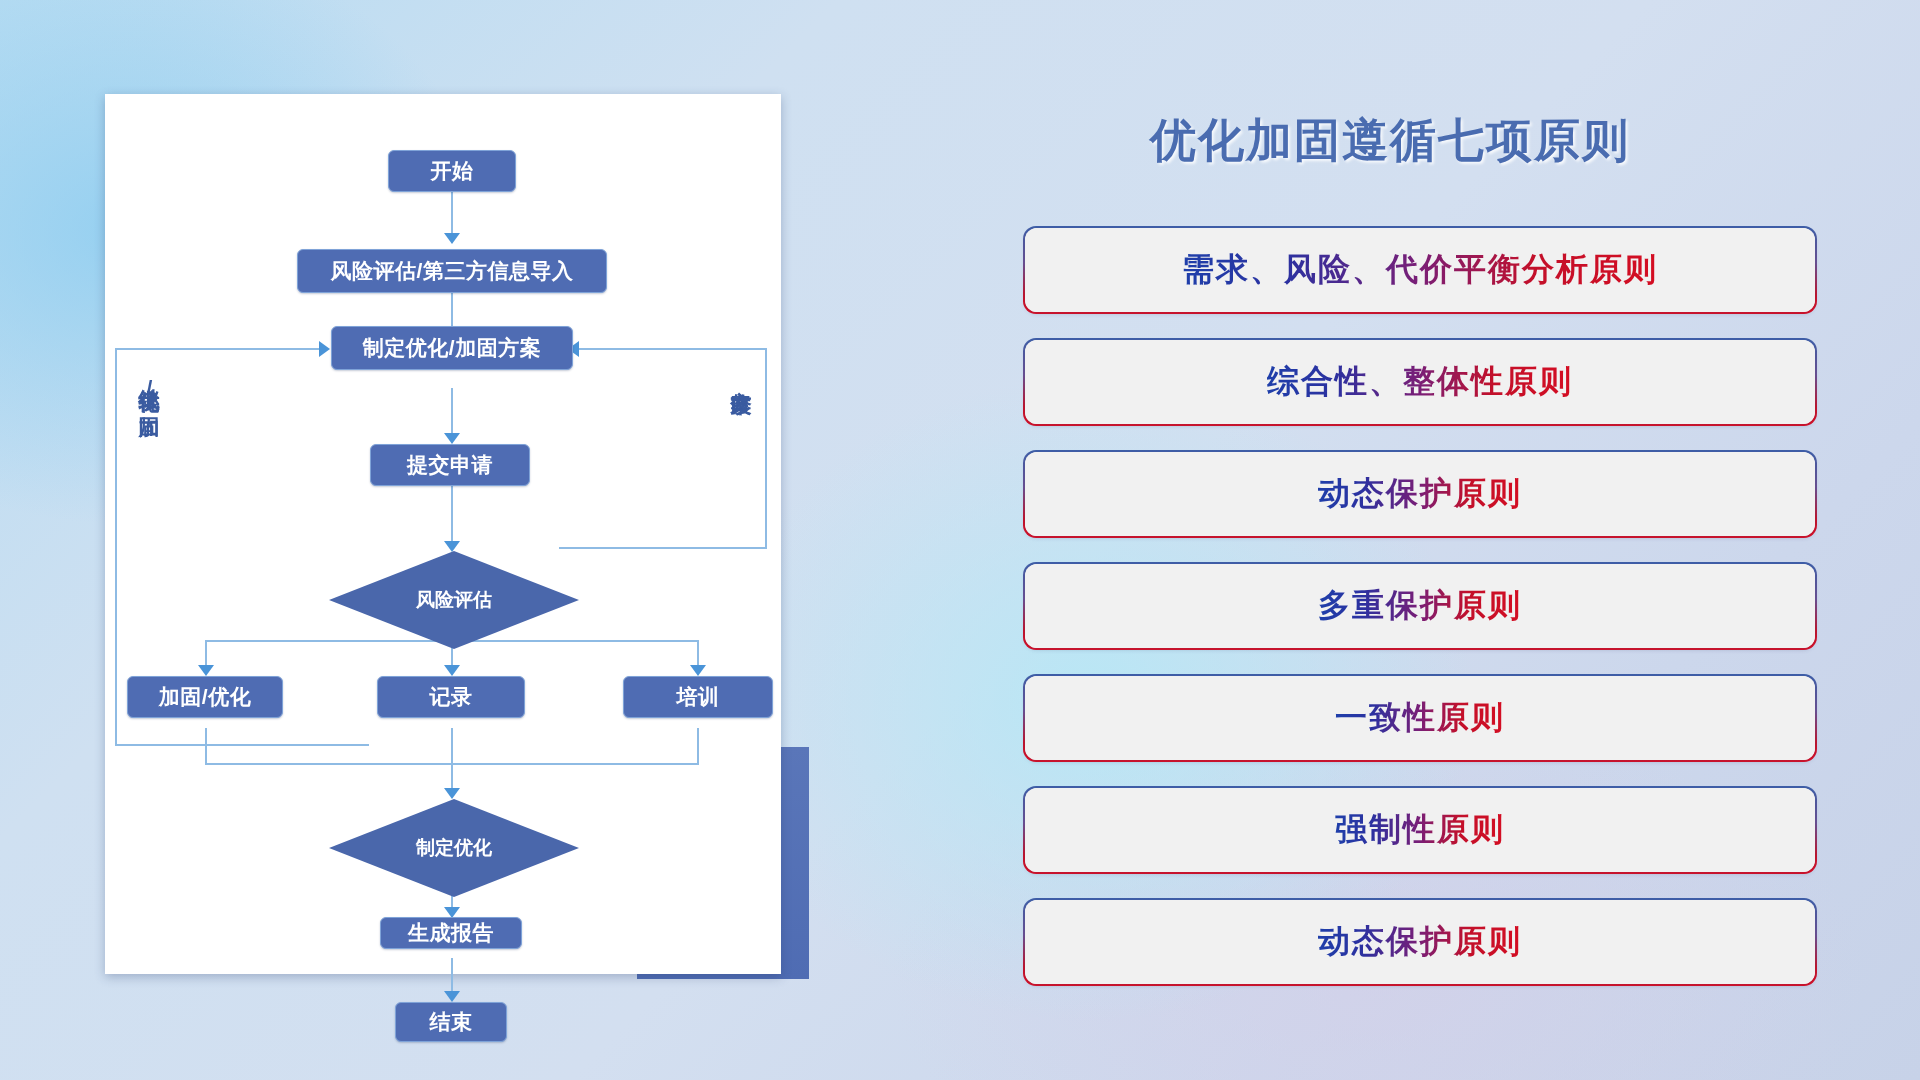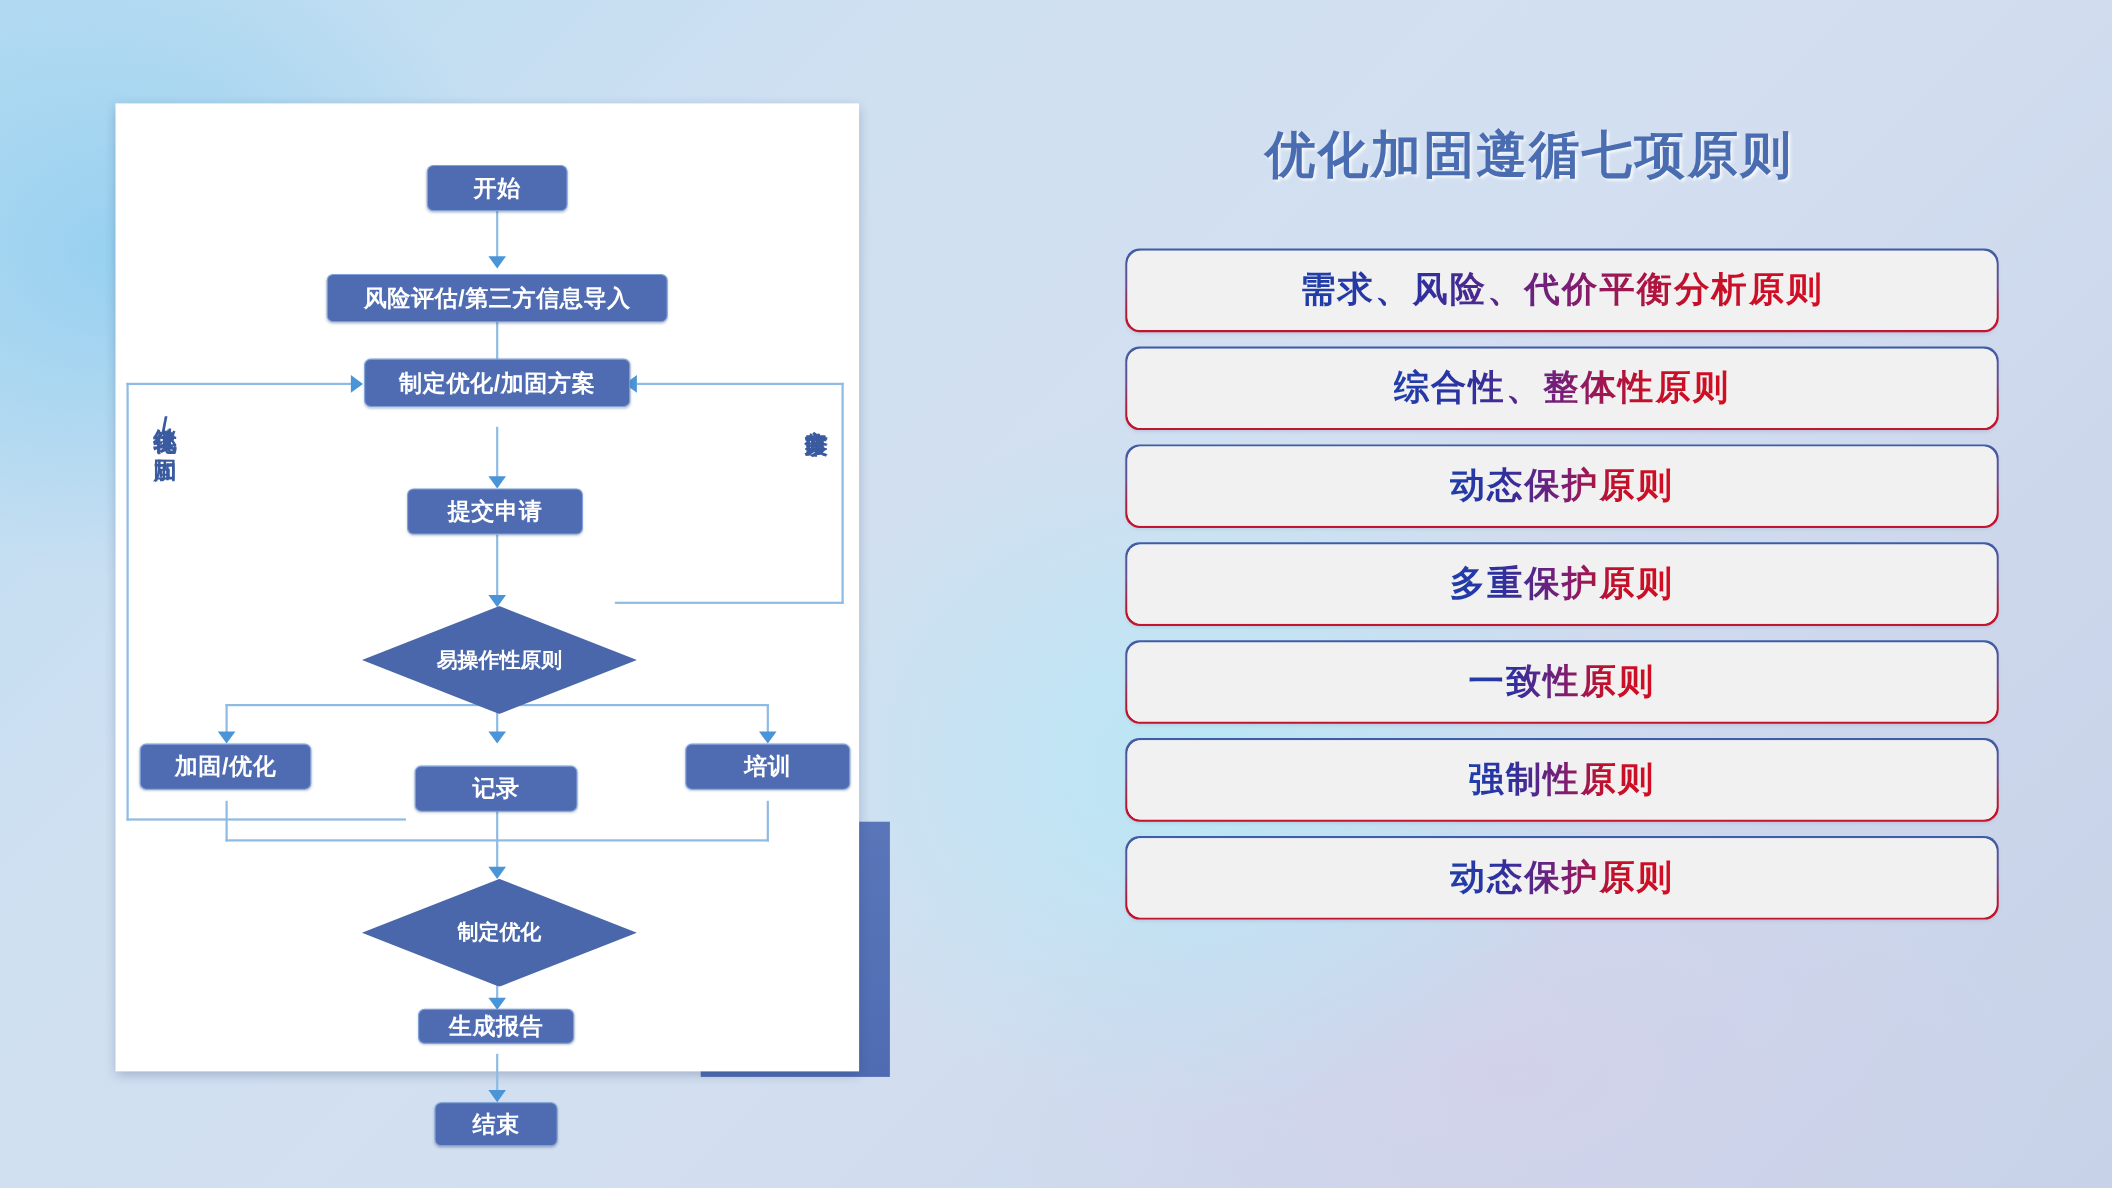--- a/index.html
+++ b/index.html
@@ -75,21 +75,21 @@
     font-size: 46px; font-weight: bold; color: #4a6cb0;
     letter-spacing: 2px;
     text-shadow: 2px 2px 3px rgba(255,255,255,.85);
     white-space: nowrap;
   }
   #principles-list {
     position: absolute; left: 25px; top: 228px; width: 790px;
   }
   .p-card {
     position: relative;
-    height: 72px; margin-bottom: 17px;
+    height: 84px; margin-bottom: 28px;
     border-radius: 12px;
     background: #f1f1f1;
     display: flex; align-items: center; justify-content: center;
     box-shadow: 0 2px 4px rgba(50,70,120,.20);
   }
   .p-card::before {
     content: ""; position: absolute; inset: -2px;
     border-radius: 13px;
     background: linear-gradient(180deg,#3e5fa8 0%, #6a4f92 42%, #c2122a 78%, #e00c22 100%);
     z-index: -1;
@@ -160,25 +160,25 @@
     <div class="arrow-d" style="left:339px; top:897px;"></div>
 
     <div class="fc-box" style="left:283px; top:56px; width:128px; height:42px; font-size:21px;">开始</div>
 
     <div class="fc-box" style="left:226px; top:232px; width:242px; height:44px; font-size:21px;">制定优化/加固方案</div>
 
     <div class="fc-box" style="left:192px; top:155px; width:310px; height:44px; font-size:21px;">风险评估/第三方信息导入</div>
 
     <div class="fc-box" style="left:265px; top:350px; width:160px; height:42px; font-size:21px;">提交申请</div>
 
-    <div class="fc-diamond" style="left:224px; top:457px; width:250px; height:98px; font-size:19px;">易操作性原则</div>
+    <div class="fc-diamond" style="left:224px; top:457px; width:250px; height:98px; font-size:19px;">风险评估</div>
 
     <div class="fc-box" style="left:22px; top:582px; width:156px; height:42px; font-size:21px;">加固/优化</div>
 
-    <div class="fc-box" style="left:272px; top:582px; width:148px; height:42px; font-size:21px;margin-top:20px;">记录</div>
+    <div class="fc-box" style="left:272px; top:582px; width:148px; height:42px; font-size:21px;">记录</div>
 
     <div class="fc-box" style="left:518px; top:582px; width:150px; height:42px; font-size:21px;text-align:right;">培训</div>
 
     <div class="fc-diamond" style="left:224px; top:705px; width:250px; height:98px; font-size:19px;">制定优化</div>
 
     <div class="fc-box" style="left:275px; top:823px; width:142px; height:32px; font-size:21px;">生成报告</div>
 
     <div class="fc-box" style="left:290px; top:908px; width:112px; height:40px; font-size:21px;">结束</div>
 
     <div class="vlabel" style="left:34px; top:278px; font-size:21px;">继续优化/加固</div>

